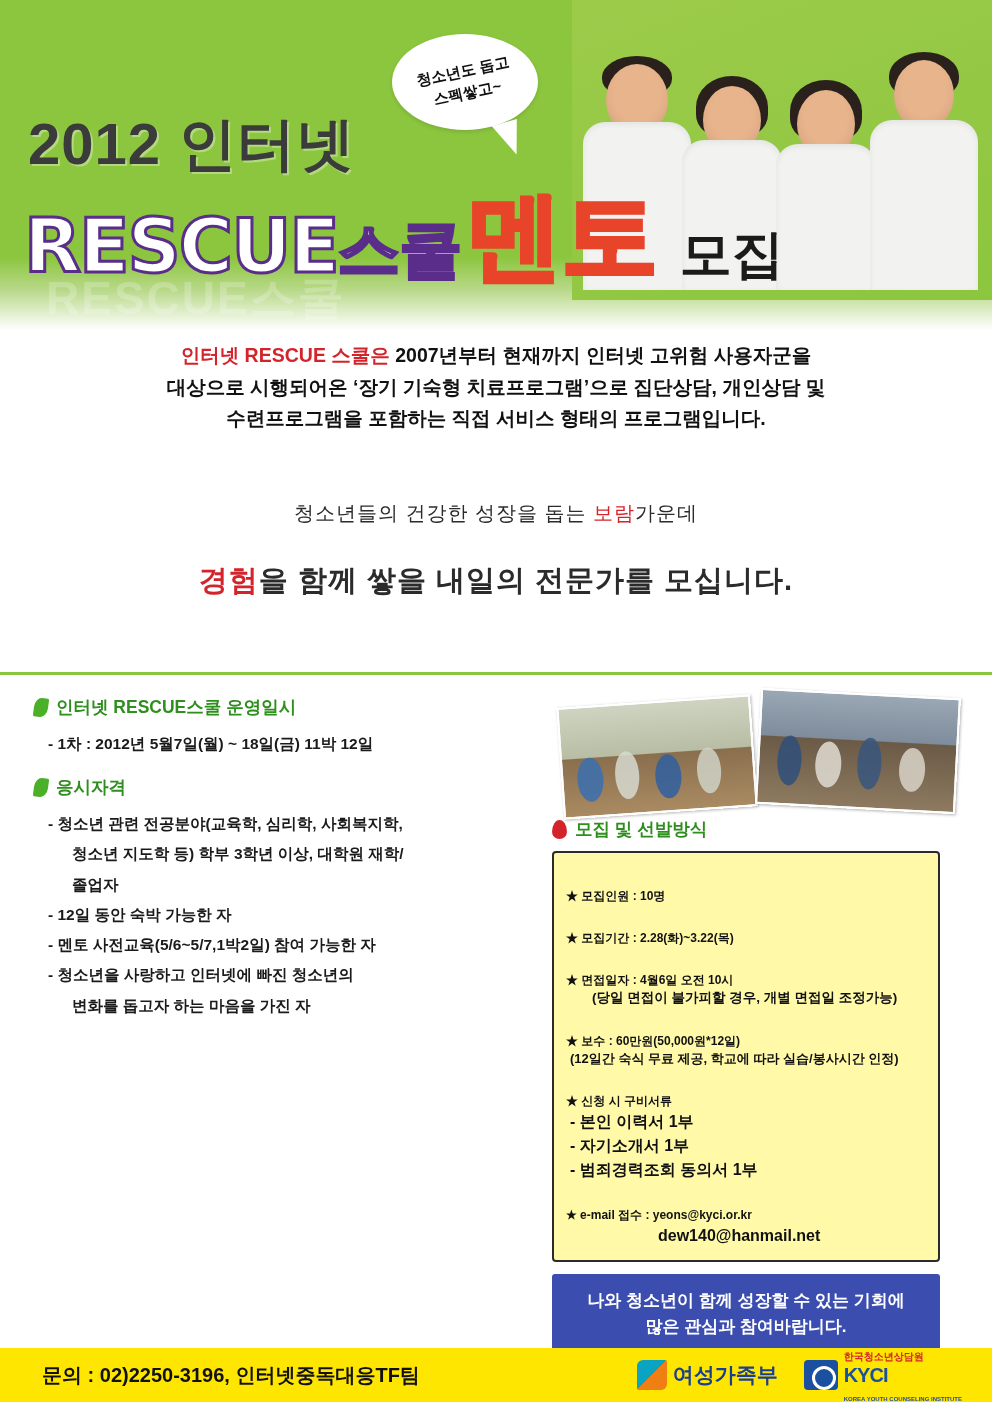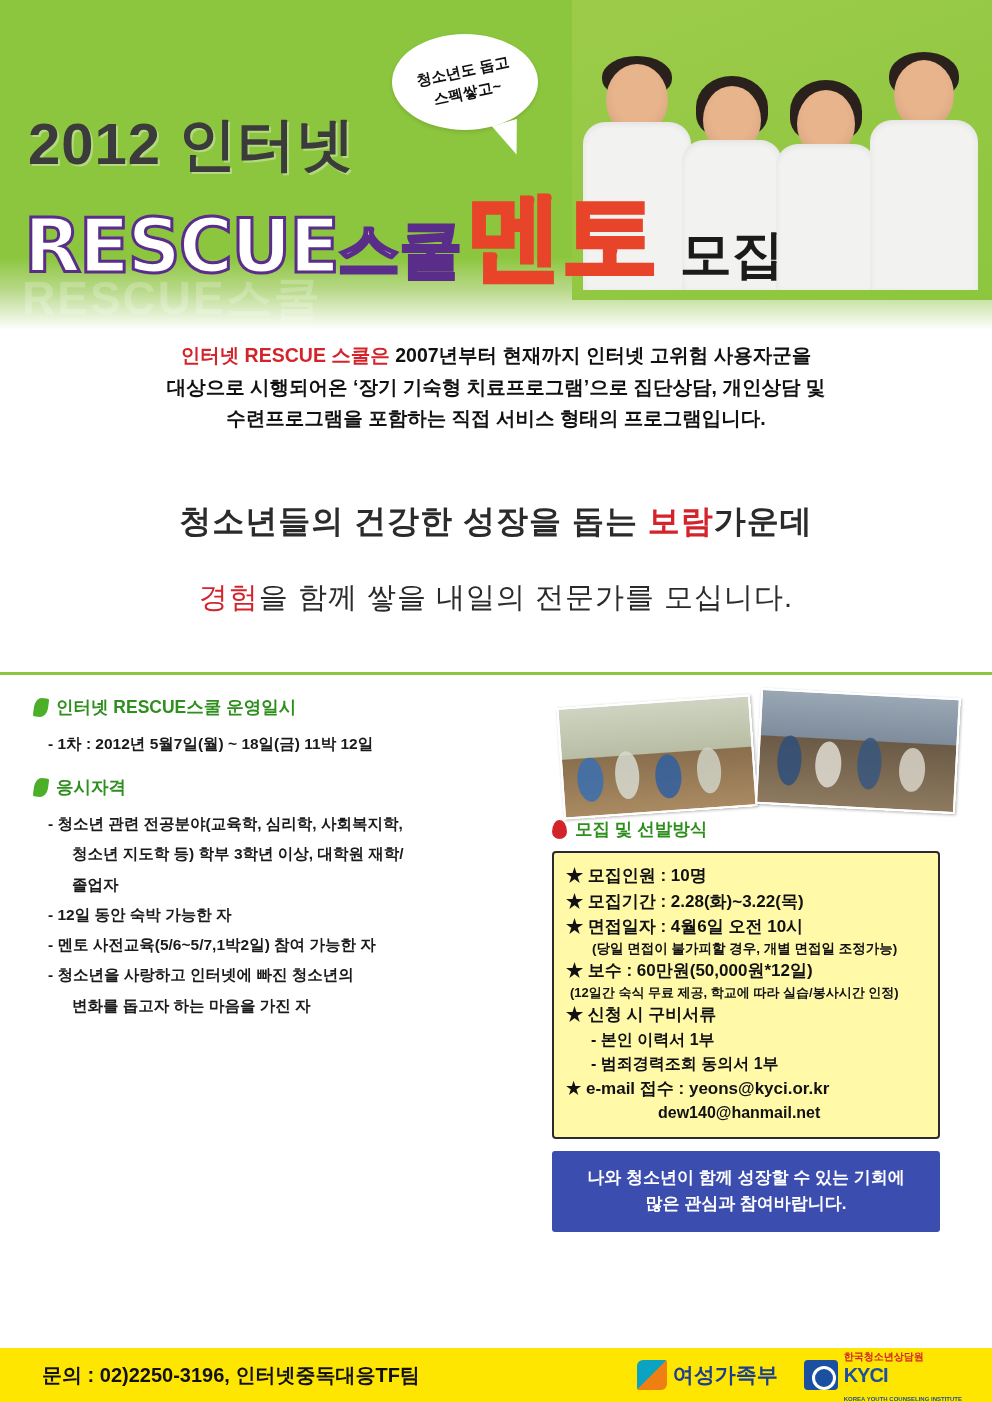--- a/index.html
+++ b/index.html
@@ -180,27 +180,27 @@
   .intro .red { color: #d4242b; }
 
   .slogan {
     position: absolute;
     top: 500px; left: 0;
     width: 992px;
     text-align: center;
     color: #2b2b2b;
   }
   .slogan .l1 {
-    font-size: 32px;
-    font-weight: bold;
+    font-size: 20px;
+    font-weight: normal;
     letter-spacing: 1px;
   }
   .slogan .l2 {
     font-size: 29px;
-    font-weight: normal;
+    font-weight: bold;
     letter-spacing: 1px;
     margin-top: 34px;
   }
   .slogan .hl { color: #d4242b; }
 
   
   .panel {
     position: absolute;
     top: 672px; left: 0;
     width: 992px;
@@ -286,45 +286,46 @@
   .yellow-box {
     margin-top: 10px;
     background: #fff9a8;
     border: 2px solid #2b2b2b;
     border-radius: 4px;
     padding: 10px 12px 12px 12px;
     width: 388px;
     box-sizing: border-box;
   }
   .yrow {
-    font-size: 17px;
+    font-size: 12px;
     font-weight: bold;
     color: #111;
     line-height: 1.5;
+    margin-top: 24px;
   }
   .ysub {
     font-size: 13.5px;
     font-weight: bold;
     color: #111;
     line-height: 1.4;
     margin-left: 26px;
   }
   .ysub2 {
     font-size: 13px;
     font-weight: bold;
     color: #111;
     line-height: 1.4;
     margin-left: 4px;
   }
   .ydoc {
     font-size: 16px;
     font-weight: bold;
     color: #111;
     line-height: 1.5;
-    margin-left: 25px;
+    margin-left: 4px;
   }
   .ymail {
     font-size: 16px;
     font-weight: bold;
     color: #111;
     line-height: 1.5;
     margin-left: 92px;
   }
 
   .blue-box {
@@ -390,21 +391,21 @@
     left: 8px; top: 6px;
     width: 18px; height: 18px;
     border: 3px solid #ffffff;
     border-radius: 50%;
   }
   .logo-b .ttop { font-size: 10px; font-weight: bold; color: #d4242b; }
   .logo-b .tmid { font-size: 20px; font-weight: bold; color: #1b4fa0; letter-spacing: -1px;}
   .logo-b .tbot { font-size: 6px; font-weight: bold; color: #1b4fa0; }
   .shadow-title {
     position: absolute;
-    left: 22px; top: 268px;
+    left: 46px; top: 268px;
     font-size: 46px;
     font-weight: bold;
     color: rgba(255,255,255,.22);
     z-index: 1;
     letter-spacing: 2px;
   }
 </style>
 </head>
 <body>
 
@@ -522,20 +523,21 @@
 
     <div class="yellow-box">
       <div class="yrow">★ 모집인원  : 10명</div>
       <div class="yrow">★ 모집기간 :  2.28(화)~3.22(목)</div>
       <div class="yrow">★ 면접일자 : 4월6일 오전 10시</div>
       <div class="ysub">(당일 면접이 불가피할 경우, 개별 면접일 조정가능)</div>
       <div class="yrow">★ 보수 : 60만원(50,000원*12일)</div>
       <div class="ysub2">(12일간 숙식 무료 제공, 학교에 따라 실습/봉사시간 인정)</div>
       <div class="yrow">★ 신청 시 구비서류</div>
       <div class="ydoc">- 본인 이력서 1부</div>
+      <div class="ydoc">- 자기소개서 1부</div>
       <div class="ydoc">- 범죄경력조회 동의서 1부</div>
       <div class="yrow">★ e-mail 접수 : yeons@kyci.or.kr</div>
       <div class="ymail">dew140@hanmail.net</div>
     </div>
 
     <div class="blue-box">
       <div>나와 청소년이 함께 성장할 수 있는 기회에</div>
       <div>많은 관심과 참여바랍니다.</div>
     </div>
 

